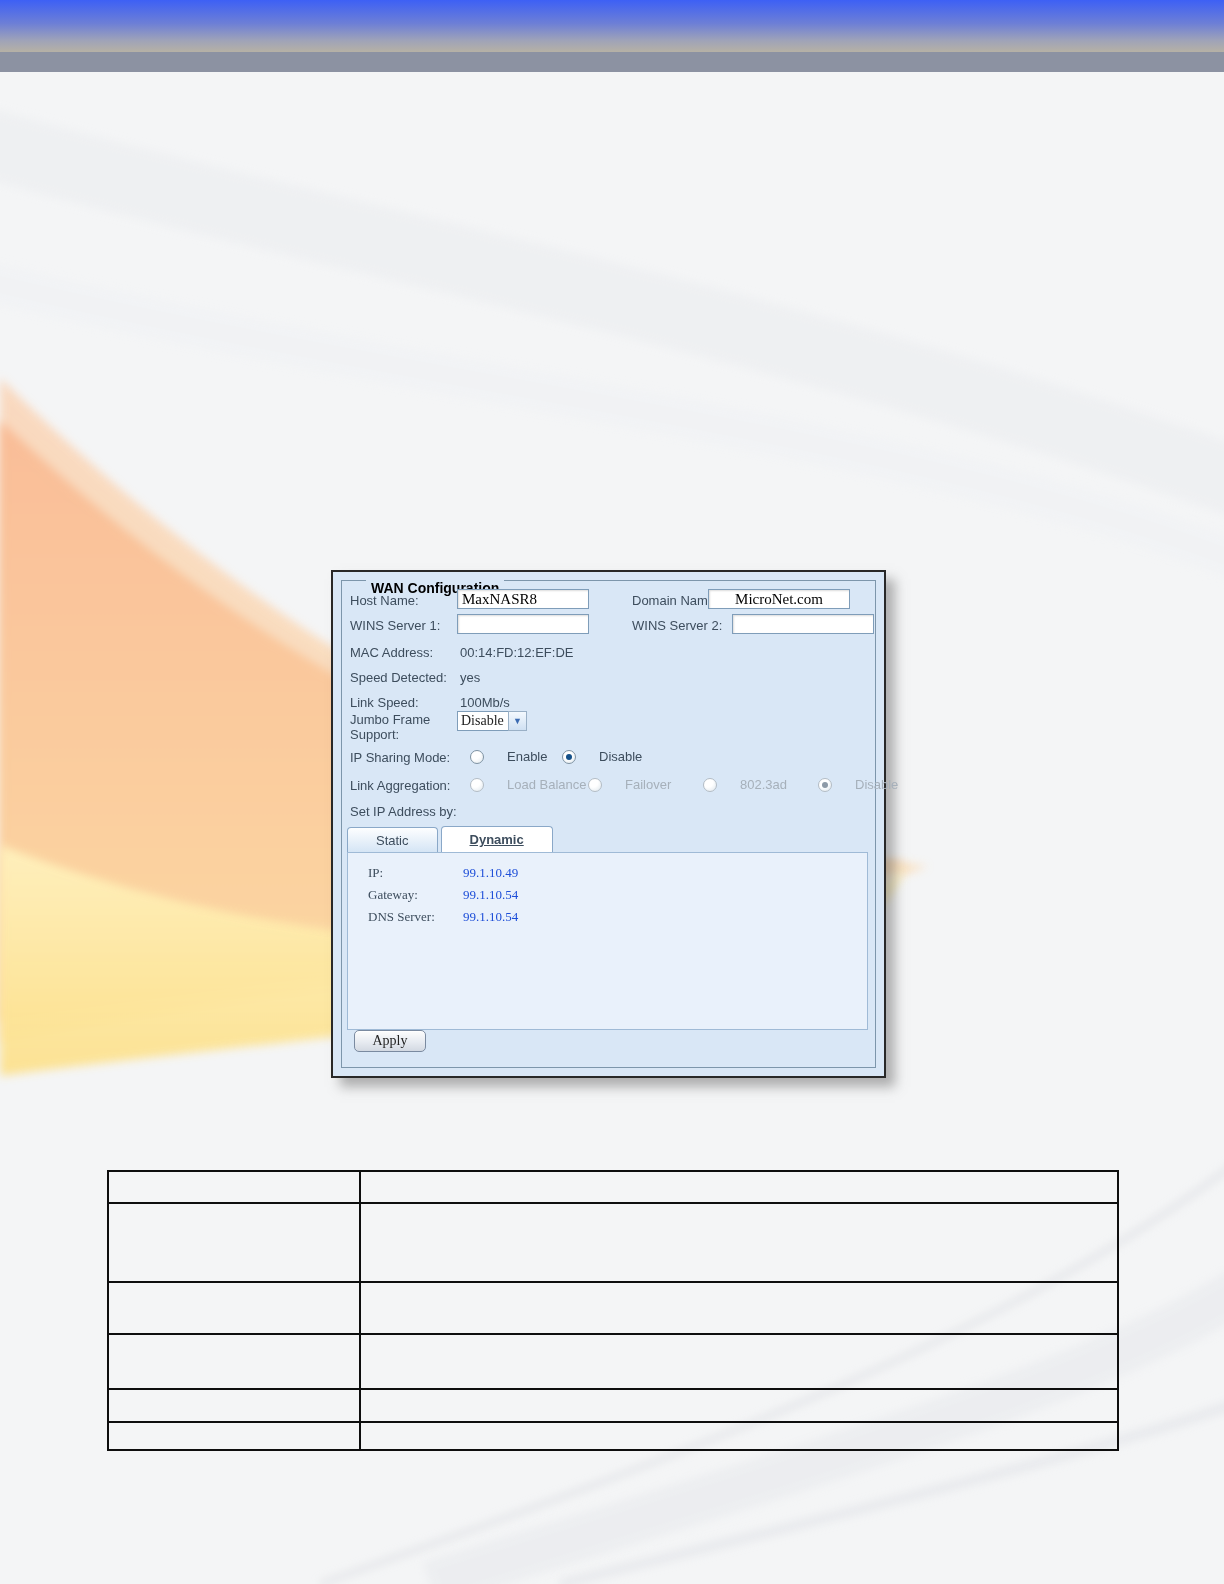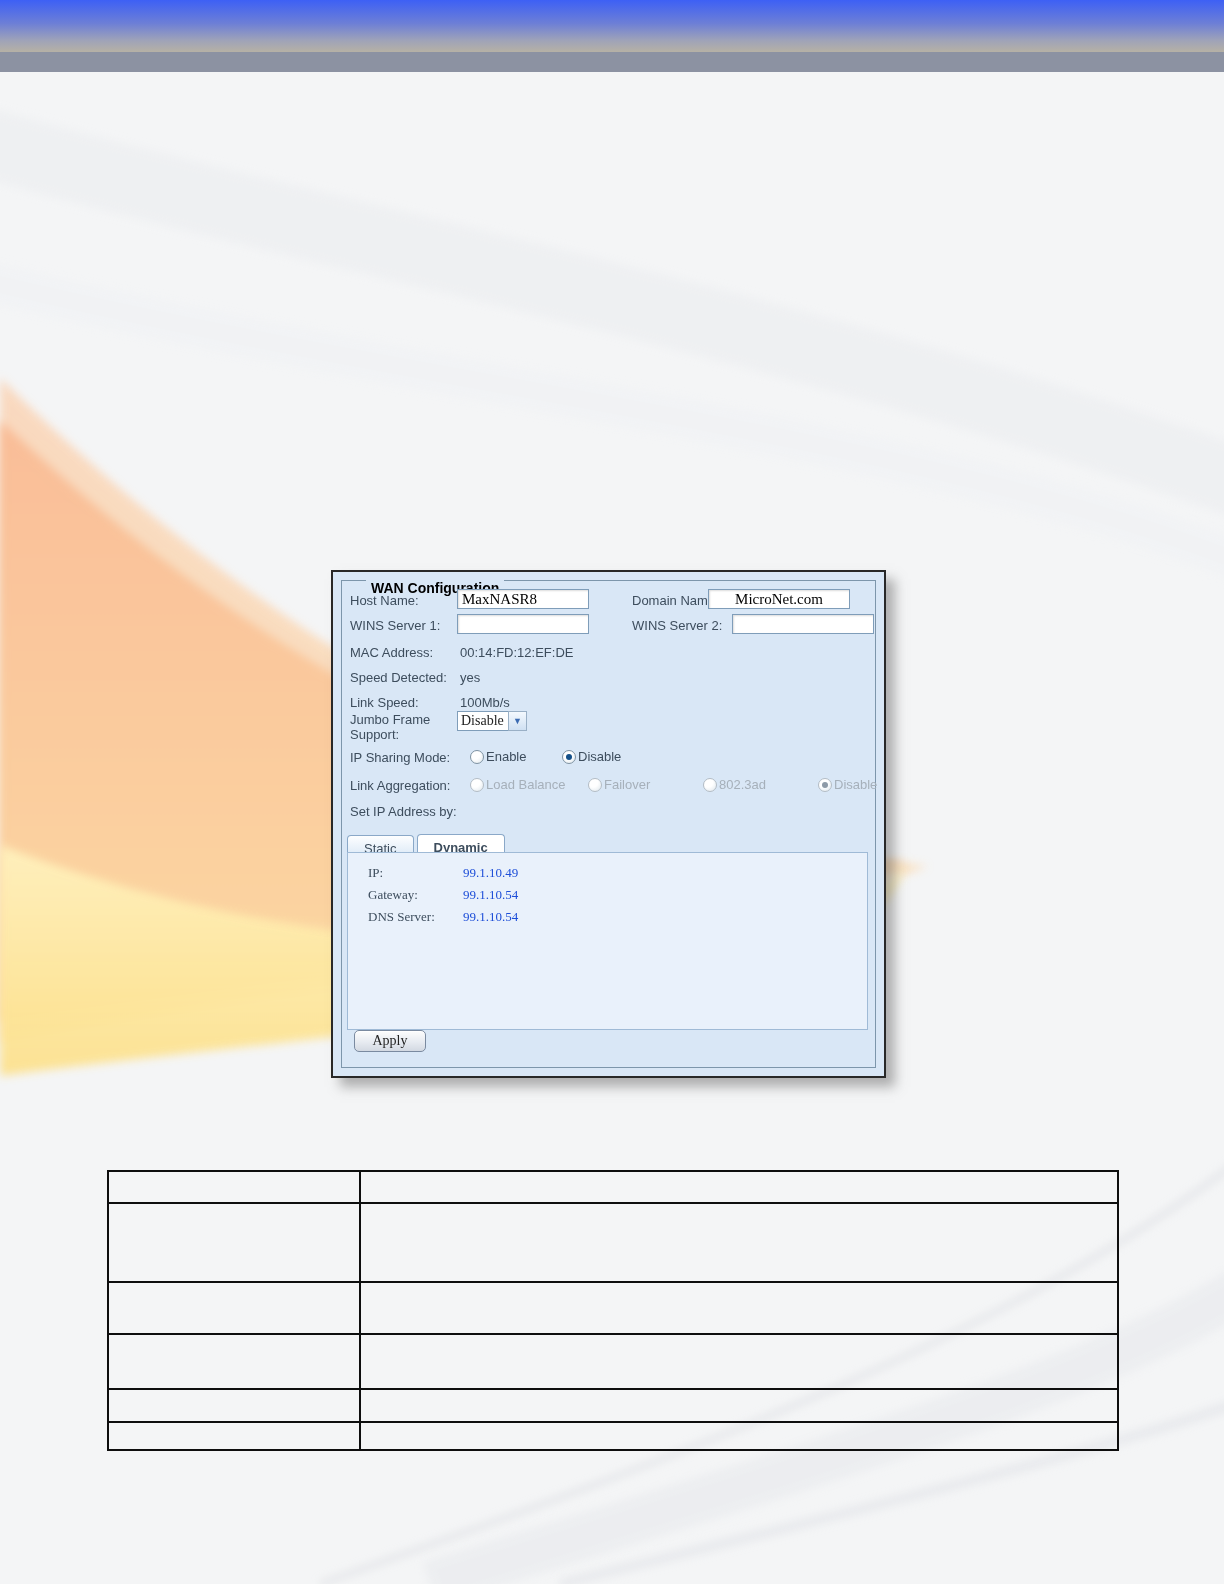--- a/index.html
+++ b/index.html
@@ -29,35 +29,35 @@
 
   
   .select{position:absolute;left:124px;top:139px;width:70px;height:20px;display:flex;cursor:default;}
   .select-text{flex:1;border:1px solid #7f9db9;border-right:none;background:#fff;
     font-family:"Liberation Serif",serif;font-size:14px;padding:1px 3px;color:#222;}
   .select-arrow{width:17px;border:1px solid #9ab0c6;
     background:linear-gradient(#f4f9fe,#cfe0f2);display:flex;align-items:center;justify-content:center;
     font-size:9px;color:#3a6ab2;font-weight:bold;}
 
   
-  .opt{position:absolute;display:flex;align-items:center;gap:2px;font-size:13px;color:#3d4d5d;}
+  .opt{position:absolute;display:flex;align-items:center;gap:23px;font-size:13px;color:#3d4d5d;}
   .radio{display:inline-block;width:12px;height:12px;border-radius:50%;
     border:1px solid #7f93a3;background:radial-gradient(circle at 35% 30%,#fff 40%,#dde6ec);position:relative;}
   .radio.checked::after{content:"";position:absolute;left:3px;top:3px;width:6px;height:6px;
     border-radius:50%;background:#145089;}
   .opt.disabled{color:#a6b0ba;}
   .opt.disabled .radio{border-color:#b4bdc5;}
   .opt.disabled .radio.checked::after{background:#8d9aa7;}
 
   
   .tabs{position:absolute;left:14px;top:254px;display:flex;gap:3px;align-items:flex-end;}
   .tab{border:1px solid #8aa8c8;border-bottom:none;border-radius:4px 4px 0 0;
-    padding:5px 16px 4px;font-size:13px;color:#3d4d5d;
-    background:linear-gradient(#fdfeff,#d5e5f5);cursor:default;margin-top:8px;}
-  .tab.active{background:#fff;font-weight:bold;padding-bottom:5px;}
+    padding:5px 28px 4px;font-size:13px;color:#3d4d5d;
+    background:linear-gradient(#fdfeff,#d5e5f5);cursor:default;}
+  .tab.active{background:#fff;font-weight:bold;padding-bottom:5px;text-decoration:underline;}
   .panel{position:absolute;left:14px;top:280px;width:519px;height:164px;
     background:var(--panel_bg,#e9f1fb);border:1px solid #9fbad6;padding-top:12px;box-sizing:content-box;}
   .prow{height:22px;padding-left:20px;font-size:13px;color:#3d4d5d;display:flex;font-family:Liberation Serif, serif;}
   .prow .pl{width:95px;}
   .prow .pv{color:#1d4ed8;}
 
   
   .apply{position:absolute;left:21px;top:458px;width:72px;height:22px;
     border:1px solid #7a8aa0;border-radius:5px;
     background:linear-gradient(#fdfdfd,#e7ebf1 55%,#d3d9e2);

